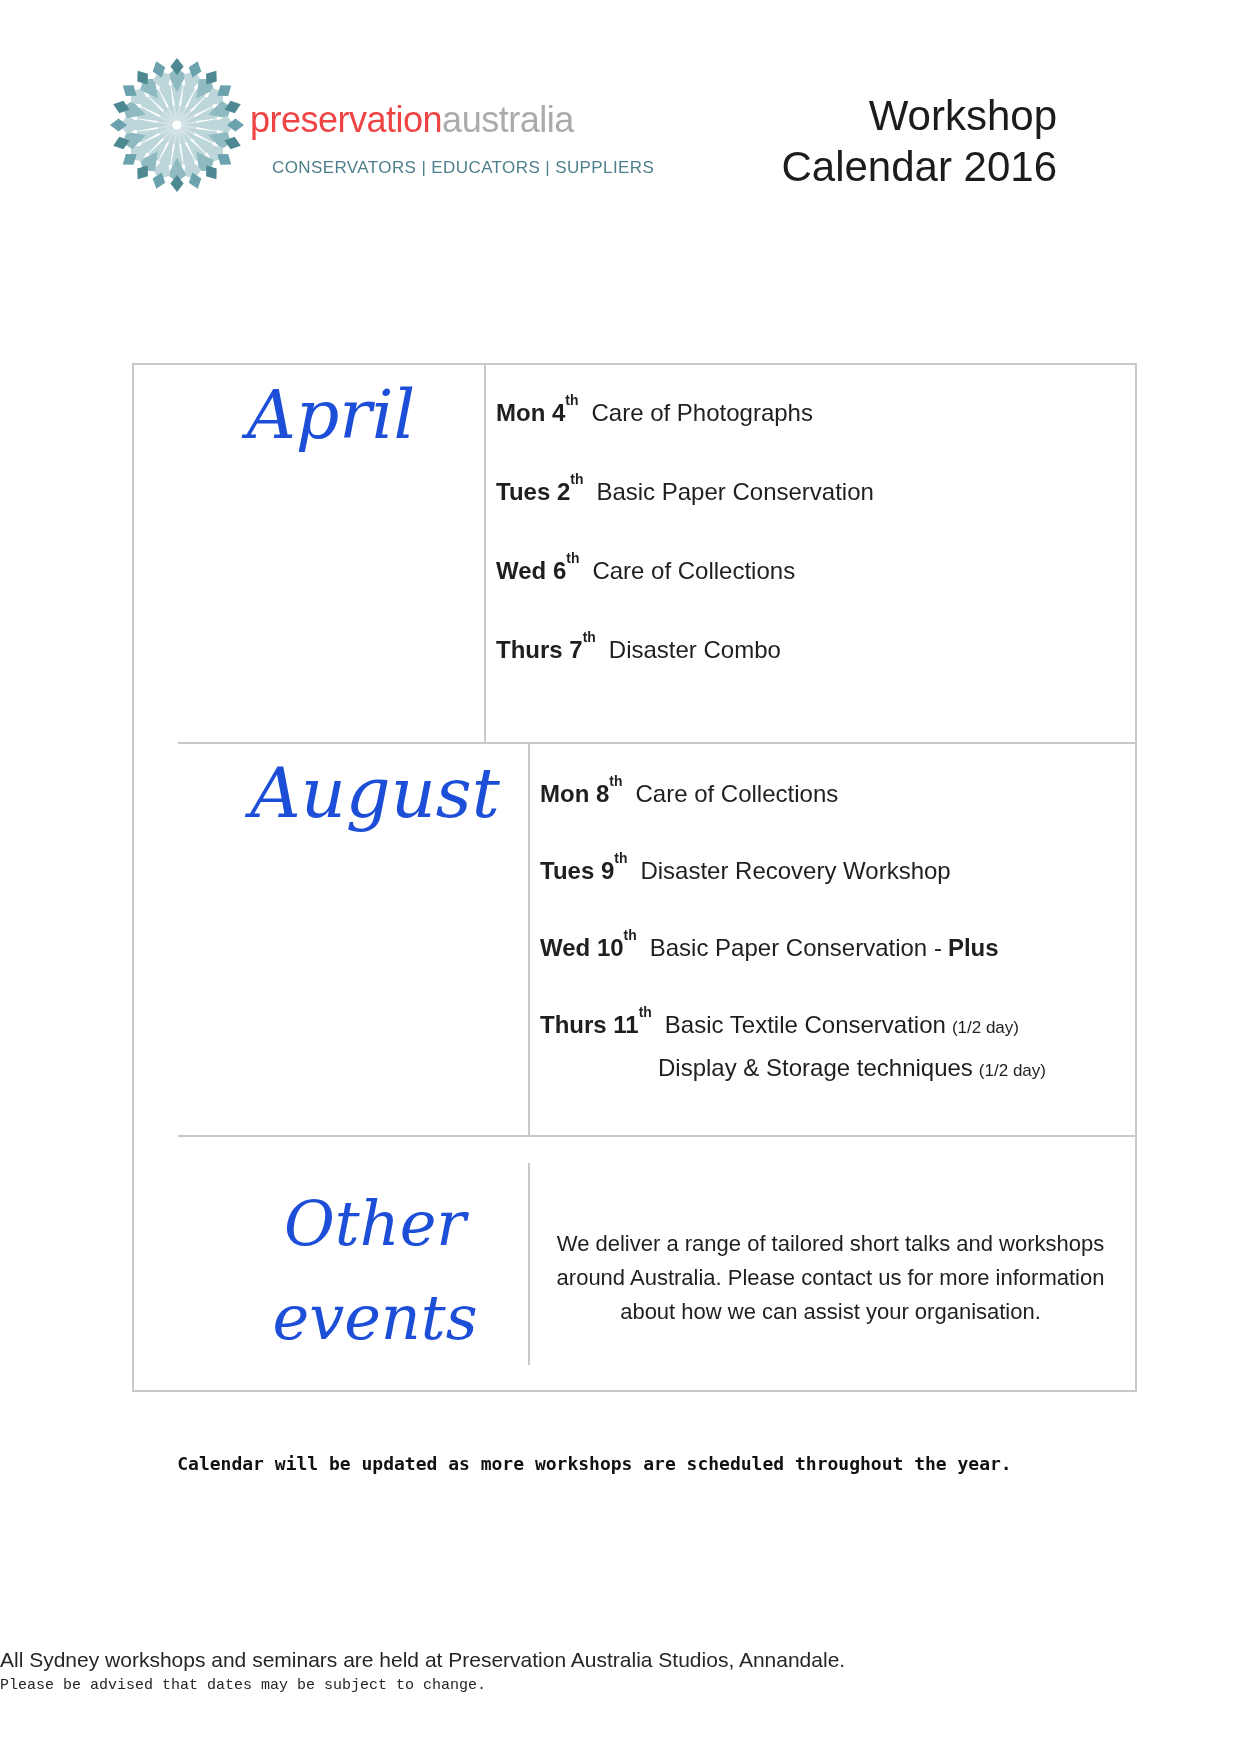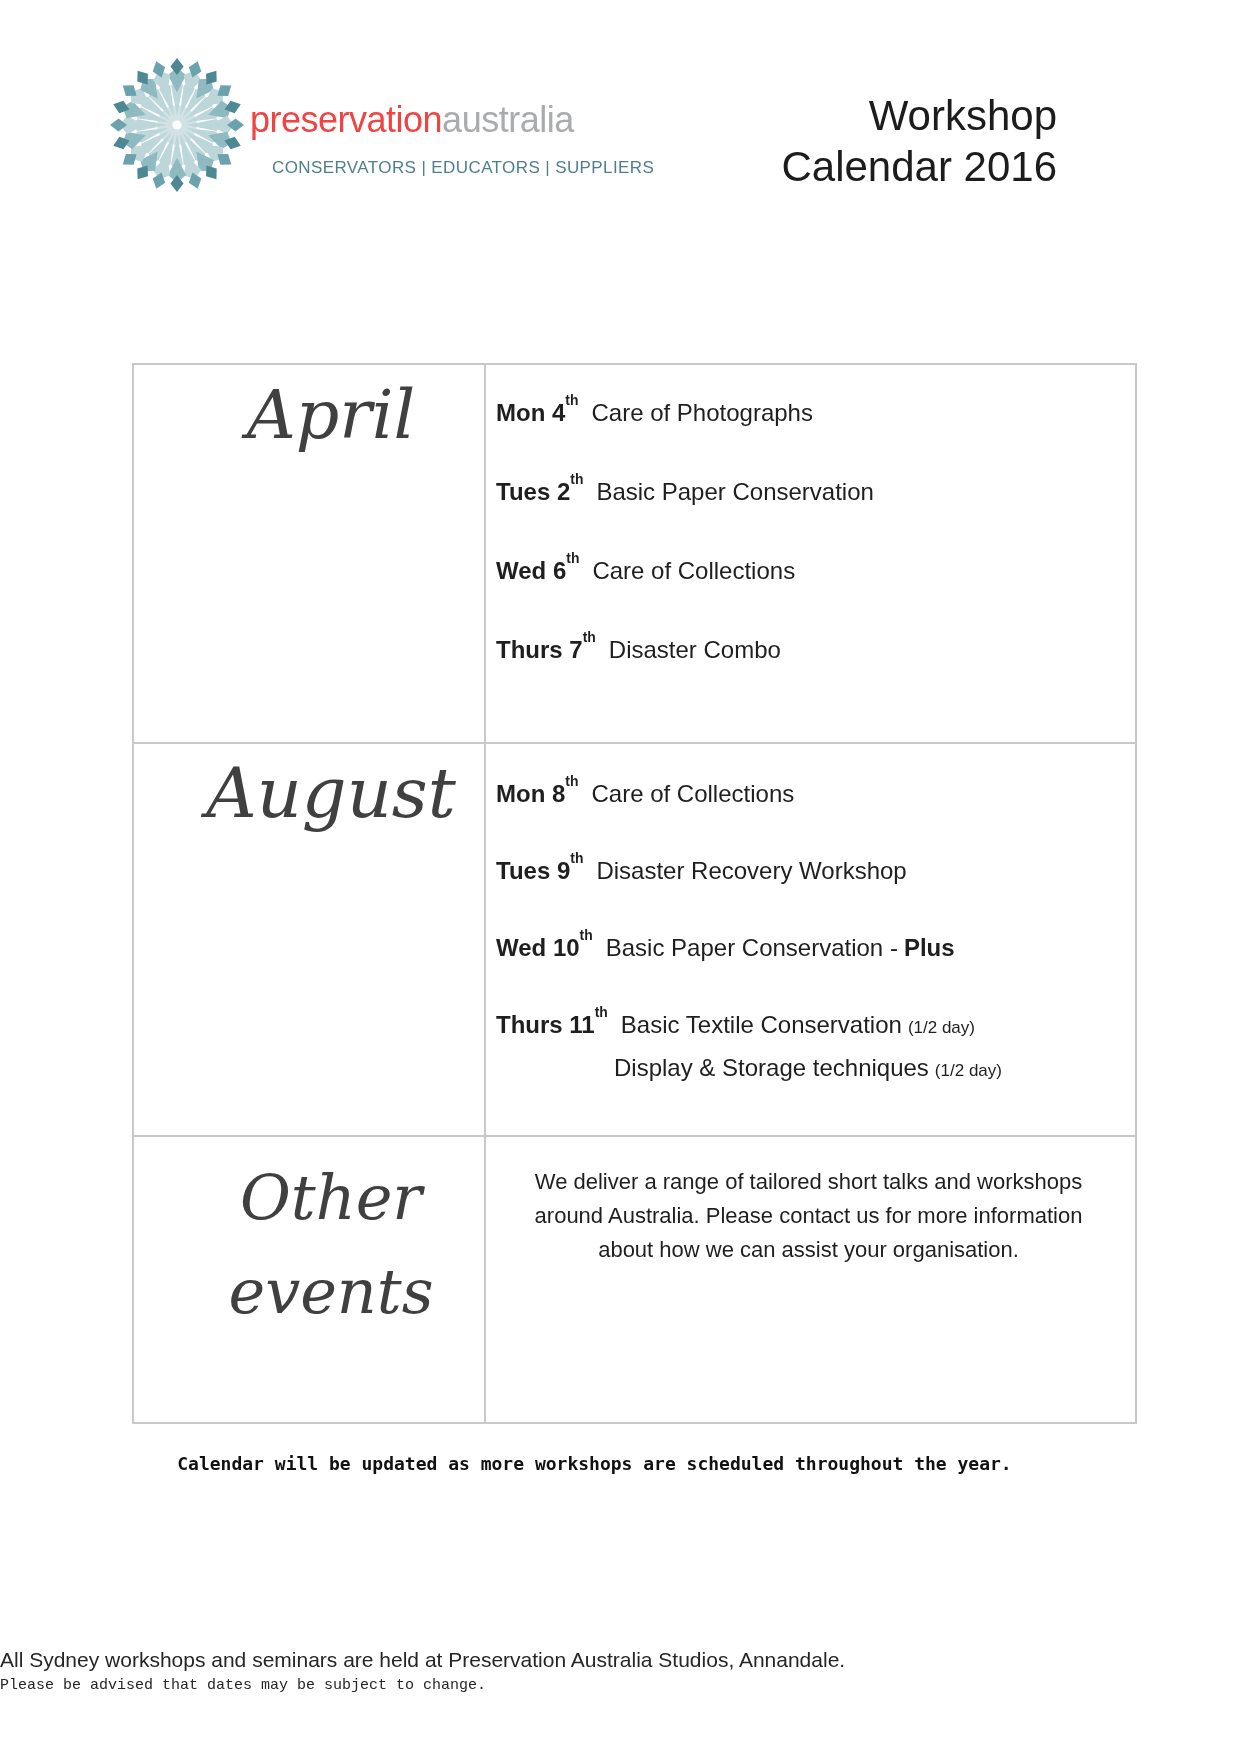--- a/index.html
+++ b/index.html
@@ -30,31 +30,31 @@
     position:absolute;right:182px;top:90px;
     text-align:right;font-size:42px;line-height:51px;color:#1c1c1c;
   }
 
   
   .cal{
     position:absolute;left:132px;top:363px;width:1005px;
     border:2px solid #c9c9c9;box-sizing:border-box;
   }
   .cal-row{display:flex;box-sizing:border-box;}
-  .cal-row + .cal-row{border-top:2px solid #c9c9c9;}
+  .cal-row + .cal-row{border-top:2px solid #c9c9c9;margin-left:44px;}
   .row-april{height:377px;}
   .row-august{height:393px;}
-  .row-other{height:287px;}
+  .row-other{height:255px;align-items:center;}
   .month-cell{
     width:352px;box-sizing:border-box;flex:0 0 352px;
     border-right:2px solid #c9c9c9;
     text-align:center;
     font-family:"DejaVu Serif","Liberation Serif",serif;
     font-style:italic;font-weight:500;
-    color:#404040;
+    color:#1d4ed8;
     padding-left:44px;
   }
   .row-april  .month-cell{font-size:68px;padding-top:10px;}
   .row-august .month-cell{font-size:70px;padding-top:8px;}
   .row-other  .month-cell{font-size:62px;line-height:94px;padding-top:14px;}
   .events-cell{flex:1 1 auto;box-sizing:border-box;padding:26px 14px 0 10px;}
   .row-august .events-cell{padding-top:28px;}
   .event{font-size:24px;line-height:32px;margin-bottom:41px;white-space:nowrap;}
   .row-august .event{margin-bottom:39px;}
   .ed{font-weight:bold;}

